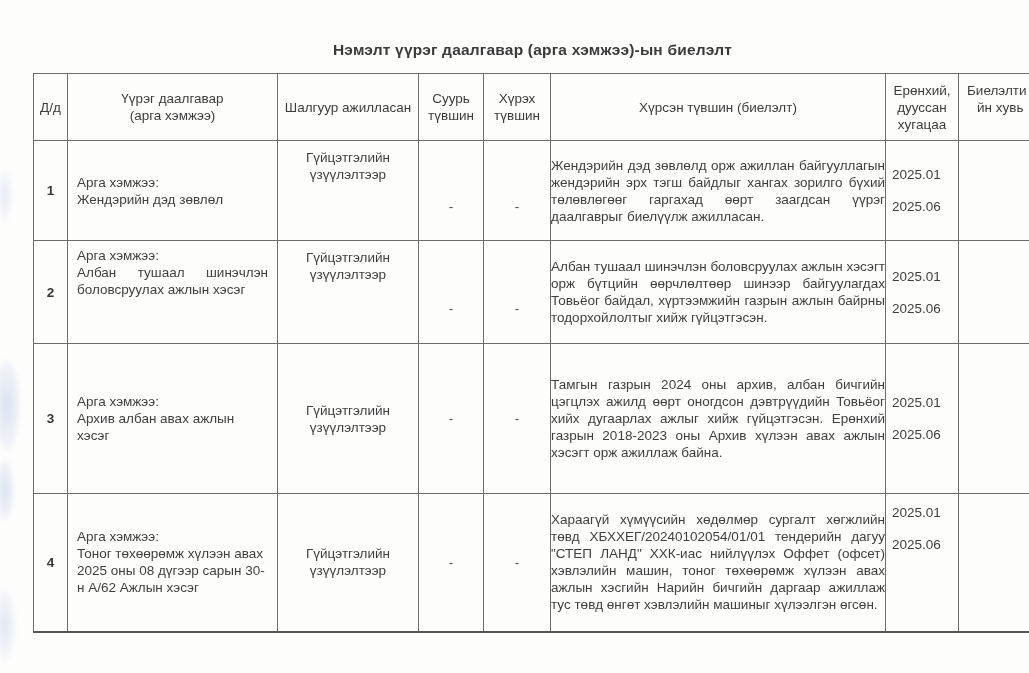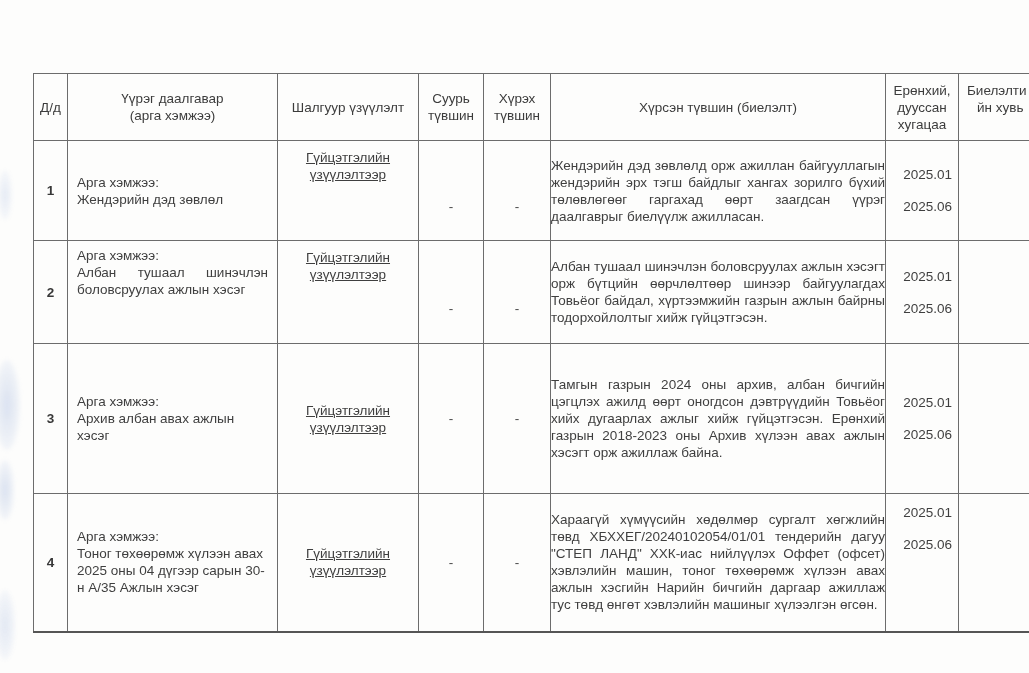--- a/index.html
+++ b/index.html
@@ -52,25 +52,25 @@
   tr.h-head { height: 67px; }
   tr.h-r1 { height: 100px; }
   tr.h-r2 { height: 103px; }
   tr.h-r3 { height: 150px; }
   tr.h-r4 { height: 138px; }
 
   th { text-align: center; color: #3c3c3c; }
   td.num { text-align: center; font-weight: bold; color: #383838; }
   td.task { text-align: left; padding: 6px 9px; }
   td.task.just div.t-body { text-align: justify; }
-  td.crit { text-align: center; text-decoration: underline; }
+  td.crit { text-align: center; }
   td.dash { text-align: center; color: #4a4a4a; }
   td.dash.low { vertical-align: middle; padding-top: 36px; }
   td.ach { text-align: justify; padding: 6px 0; }
-  td.per { text-align: right; }
+  td.per { text-align: left; }
   td.per .d1 { margin-bottom: 15px; }
   td.pct { text-align: left; padding-left: 8px; }
   th.pct { text-align: left; padding-left: 8px; vertical-align: top; padding-top: 8px; }
   th.pct .l2 { padding-left: 10px; }
 
   .va-top { vertical-align: top; }
   .pt8 { padding-top: 8px; }
   .pt6 { padding-top: 10px; }
 
   
@@ -89,41 +89,42 @@
 </head>
 <body>
 
 <div class="page">
 
   <div class="smudge s1"></div>
   <div class="smudge s2"></div>
   <div class="smudge s3"></div>
   <div class="smudge s4"></div>
 
+  <div class="doc-title">Нэмэлт үүрэг даалгавар (арга хэмжээ)-ын биелэлт</div>
 
   <table class="report">
     <colgroup>
       <col class="c-num">
         <col class="c-task">
         <col class="c-crit">
         <col class="c-base">
       <col class="c-target">
         <col class="c-ach">
         <col class="c-per">
         <col class="c-pct">
     </colgroup>
 
     <tbody>
         <tr class="h-head">
       <th>Д/д</th>
       <th>
         <div>Үүрэг даалгавар</div>
         <div>(арга хэмжээ)</div>
       </th>
-      <th>Шалгуур үзүүлэлт</th>
+      <th>Шалгуур ажилласан</th>
       <th>
         <div>Суурь</div>
         <div>түвшин</div>
       </th>
       <th>
         <div>Хүрэх</div>
         <div>түвшин</div>
       </th>
       <th>Хүрсэн түвшин (биелэлт)</th>
       <th>
@@ -194,21 +195,21 @@
         <div class="d1">2025.01</div>
         <div class="d2">2025.06</div>
       </td>
       <td class="pct"></td>
     </tr>
 
     <tr class="h-r4">
       <td class="num">4</td>
       <td class="task">
         <div class="t-label">Арга хэмжээ:</div>
-        <div class="t-body">Тоног төхөөрөмж хүлээн авах 2025 оны 04 дүгээр сарын 30-н А/35 Ажлын хэсэг</div>
+        <div class="t-body">Тоног төхөөрөмж хүлээн авах 2025 оны 08 дүгээр сарын 30-н А/62 Ажлын хэсэг</div>
       </td>
       <td class="crit">
         <div>Гүйцэтгэлийн</div>
         <div>үзүүлэлтээр</div>
       </td>
       <td class="dash">-</td>
       <td class="dash">-</td>
       <td class="ach">Хараагүй хүмүүсийн хөдөлмөр сургалт хөгжлийн төвд ХБХХЕГ/20240102054/01/01 тендерийн дагуу "СТЕП ЛАНД" ХХК-иас нийлүүлэх Оффет (офсет) хэвлэлийн машин, тоног төхөөрөмж хүлээн авах ажлын хэсгийн Нарийн бичгийн даргаар ажиллаж тус төвд өнгөт хэвлэлийн машиныг хүлээлгэн өгсөн.</td>
       <td class="per va-top pt6">
         <div class="d1">2025.01</div>

